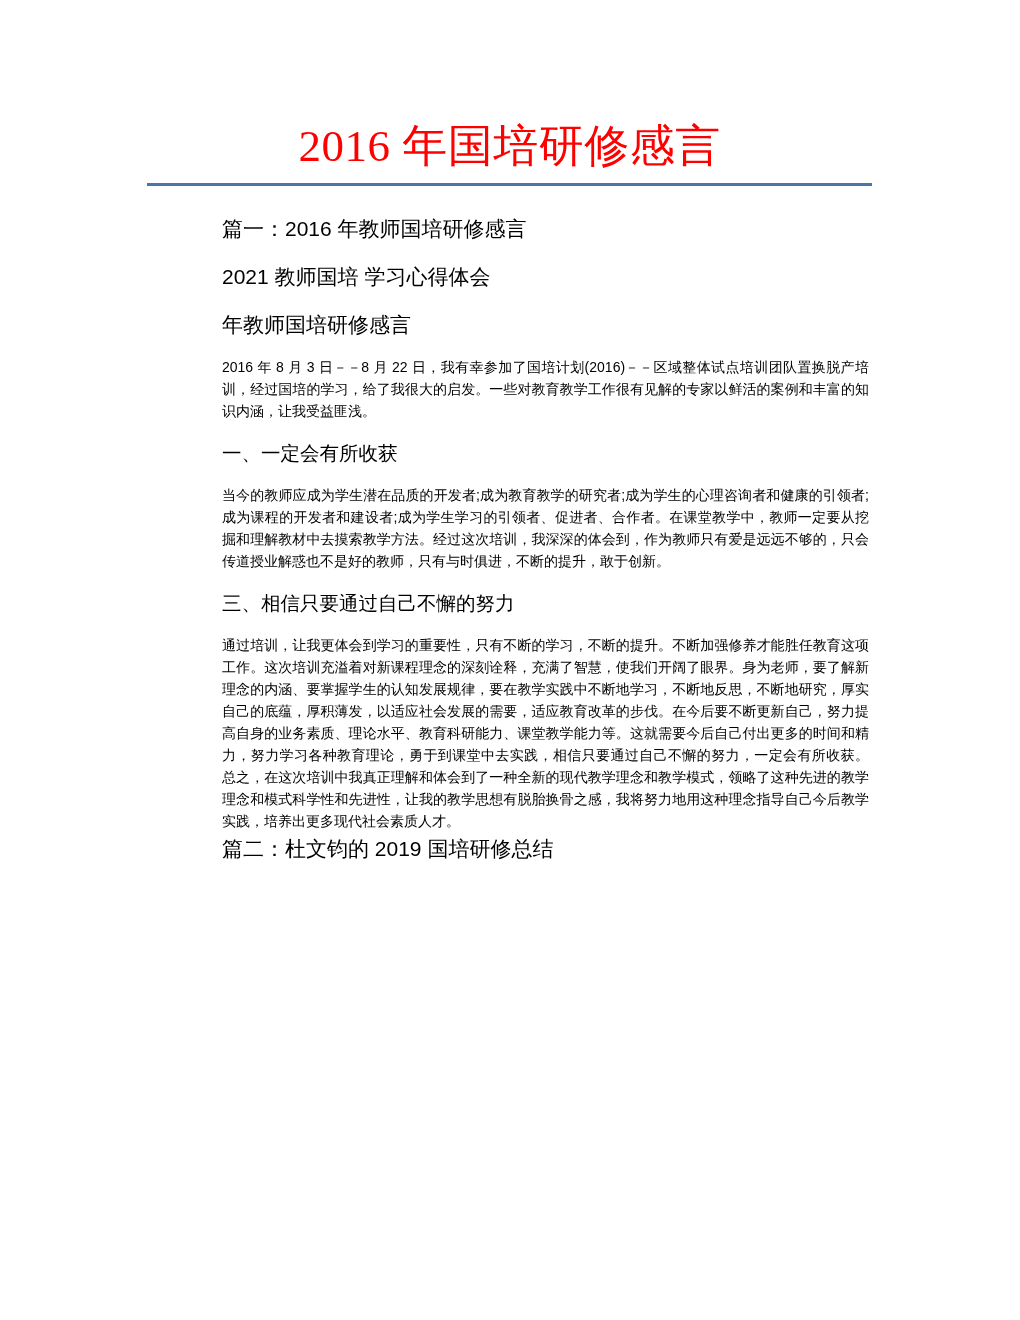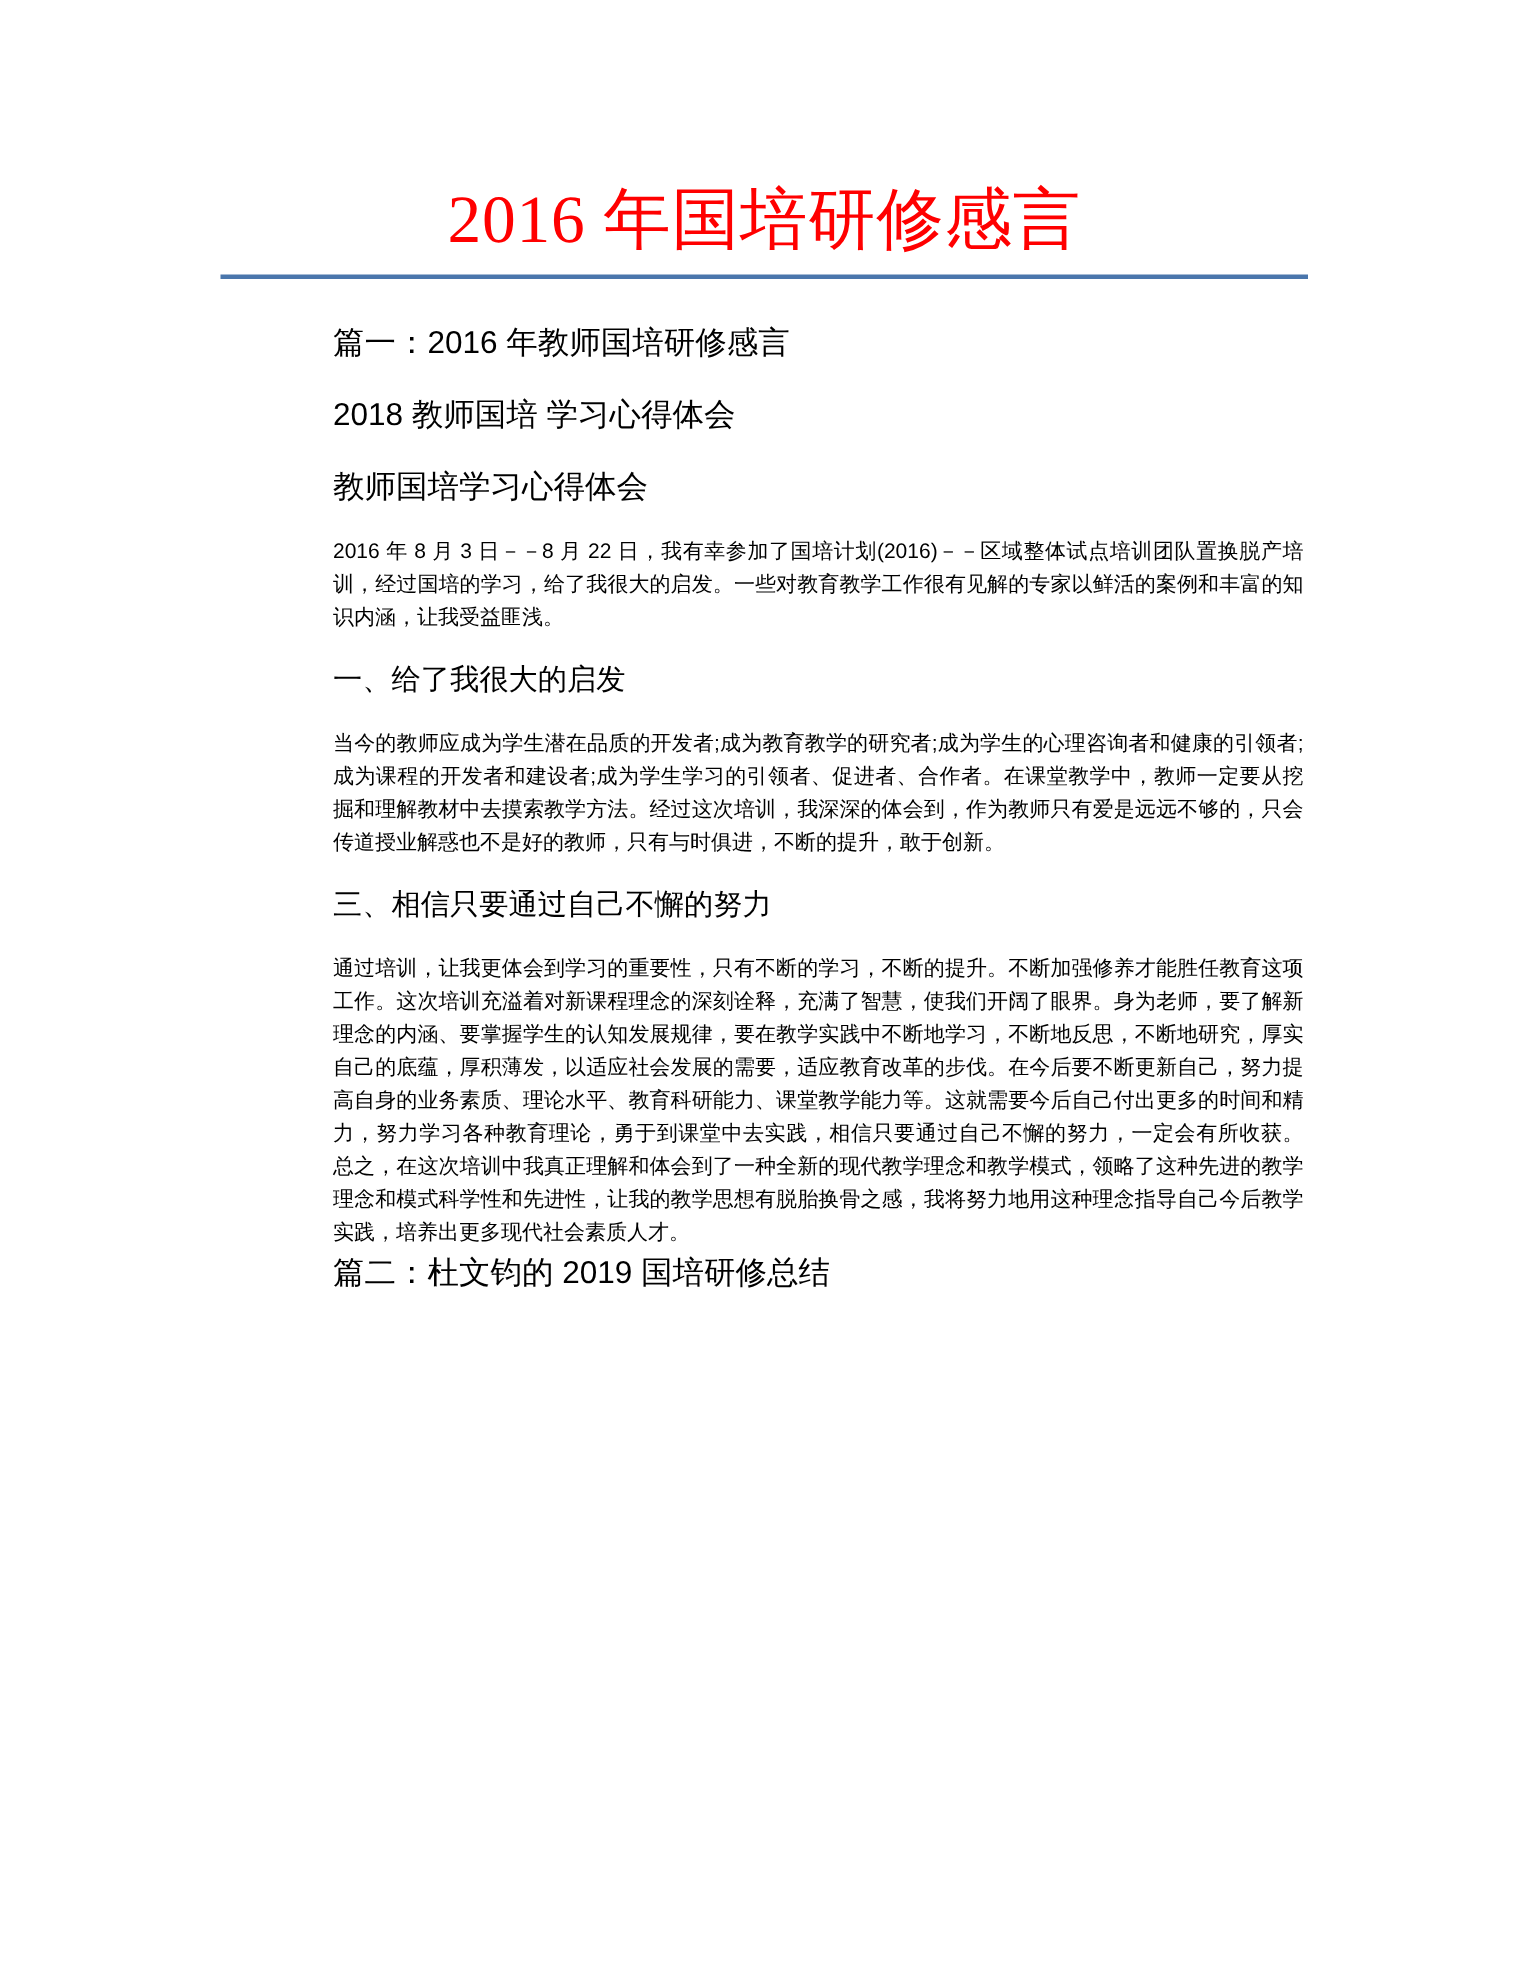--- a/index.html
+++ b/index.html
@@ -79,27 +79,27 @@
 
   <div class="title-block">
     <div class="doc-title">2016 年国培研修感言</div>
     <div class="title-rule"></div>
   </div>
 
   <div class="content">
 
     <p class="short">篇一：2016 年教师国培研修感言</p>
 
-    <p class="short">2018 教师国培 学习心得体会</p>
+    <p class="short">2021 教师国培 学习心得体会</p>
 
-    <p class="short">教师国培学习心得体会</p>
+    <p class="short">年教师国培研修感言</p>
 
     <p class="para">2016 年 8 月 3 日－－8 月 22 日，我有幸参加了国培计划(2016)－－区域整体试点培训团队置换脱产培训，经过国培的学习，给了我很大的启发。一些对教育教学工作很有见解的专家以鲜活的案例和丰富的知识内涵，让我受益匪浅。</p>
 
-    <p class="heading">一、给了我很大的启发</p>
+    <p class="heading">一、一定会有所收获</p>
 
     <p class="para">当今的教师应成为学生潜在品质的开发者;成为教育教学的研究者;成为学生的心理咨询者和健康的引领者;成为课程的开发者和建设者;成为学生学习的引领者、促进者、合作者。在课堂教学中，教师一定要从挖掘和理解教材中去摸索教学方法。经过这次培训，我深深的体会到，作为教师只有爱是远远不够的，只会传道授业解惑也不是好的教师，只有与时俱进，不断的提升，敢于创新。</p>
 
 
     <p class="heading">三、相信只要通过自己不懈的努力</p>
 
     <p class="para tight">通过培训，让我更体会到学习的重要性，只有不断的学习，不断的提升。不断加强修养才能胜任教育这项工作。这次培训充溢着对新课程理念的深刻诠释，充满了智慧，使我们开阔了眼界。身为老师，要了解新理念的内涵、要掌握学生的认知发展规律，要在教学实践中不断地学习，不断地反思，不断地研究，厚实自己的底蕴，厚积薄发，以适应社会发展的需要，适应教育改革的步伐。在今后要不断更新自己，努力提高自身的业务素质、理论水平、教育科研能力、课堂教学能力等。这就需要今后自己付出更多的时间和精力，努力学习各种教育理论，勇于到课堂中去实践，相信只要通过自己不懈的努力，一定会有所收获。 总之，在这次培训中我真正理解和体会到了一种全新的现代教学理念和教学模式，领略了这种先进的教学理念和模式科学性和先进性，让我的教学思想有脱胎换骨之感，我将努力地用这种理念指导自己今后教学实践，培养出更多现代社会素质人才。</p>
 
     <p class="short nogap">篇二：杜文钧的 2019 国培研修总结</p>
 

